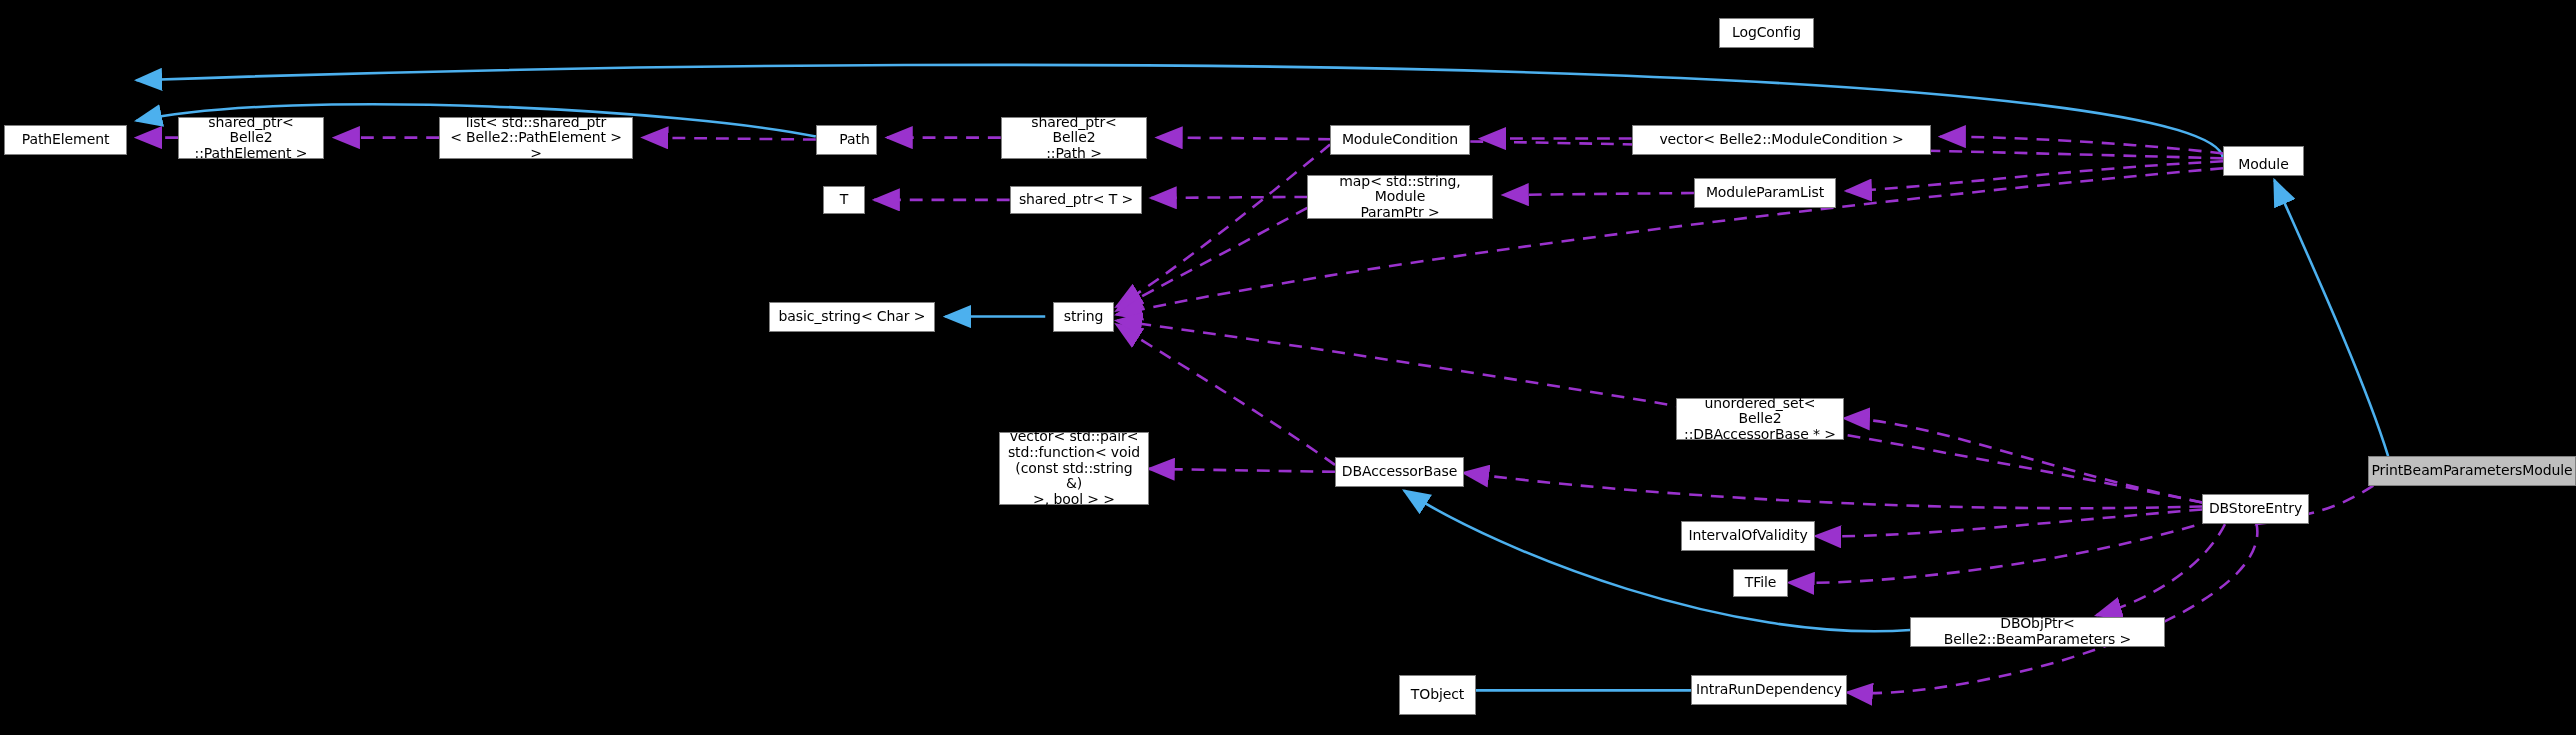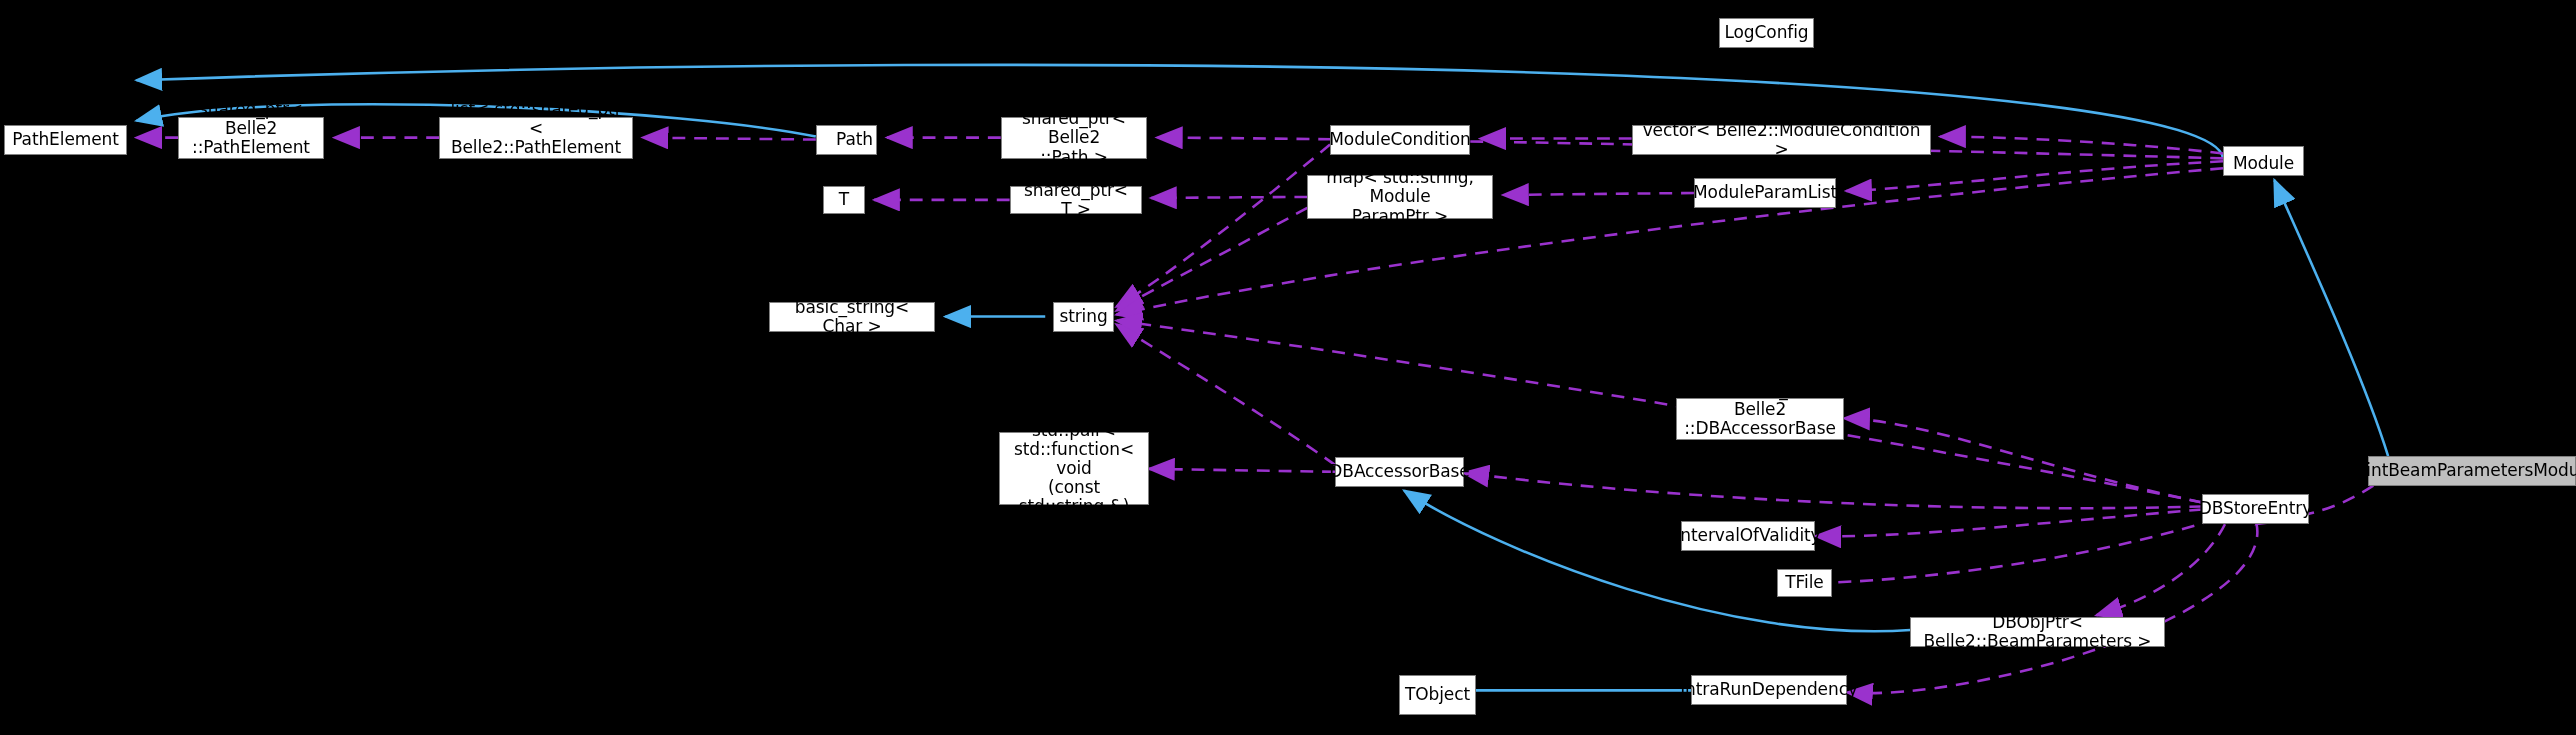--- a/index.html
+++ b/index.html
@@ -10,21 +10,21 @@
     overflow:hidden;
     font-family:"DejaVu Sans","Liberation Sans",sans-serif;
   }
   svg.edges{position:absolute;left:0;top:0;width:2576px;height:736px;pointer-events:none;}
   .node{
     position:absolute;
     box-sizing:border-box;
     background:#ffffff;
     border:1px solid #808080;
     color:#000000;
-    font-size:17px;
+    font-size:14px;
     line-height:1.12;
     display:flex;
     align-items:center;
     justify-content:center;
     text-align:center;
     white-space:pre-line;
     padding:2px 6px;
     letter-spacing:-0.1px;
   }
   .node.current{
@@ -106,20 +106,20 @@
       <div class="node" style="left: 1045px; top: 302px; width: 61px; height: 30px; margin-left: 8px;"><span>string</span></div>
       <div class="node" style="left: 1676px; top: 398px; width: 168px; height: 42px;"><span>unordered_set&lt; Belle2
 ::DBAccessorBase * &gt;</span></div>
       <div class="node" style="left: 999px; top: 432px; width: 150px; height: 73px;"><span>vector&lt; std::pair&lt;
 std::function&lt; void
 (const std::string &amp;)
 &gt;, bool &gt; &gt;</span></div>
       <div class="node" style="left: 1335px; top: 457px; width: 129px; height: 30px;"><span>DBAccessorBase</span></div>
       <div class="node" style="left: 2202px; top: 494px; width: 107px; height: 30px;"><span>DBStoreEntry</span></div>
       <div class="node" style="left: 1681px; top: 521px; width: 134px; height: 30px;"><span>IntervalOfValidity</span></div>
-      <div class="node" style="left: 1733px; top: 569px; width: 55px; height: 28px; margin-left: 44px;"><span>TFile</span></div>
+      <div class="node" style="left: 1733px; top: 569px; width: 55px; height: 28px;"><span>TFile</span></div>
       <div class="node" style="left: 1910px; top: 617px; width: 255px; height: 30px;"><span>DBObjPtr&lt; Belle2::BeamParameters &gt;</span></div>
       <div class="node" style="left: 1363px; top: 675px; width: 77px; height: 40px; margin-left: 36px;"><span>TObject</span></div>
       <div class="node" style="left: 1691px; top: 675px; width: 156px; height: 30px;"><span>IntraRunDependency</span></div>
       <div class="node current" style="left: 2368px; top: 456px; width: 208px; height: 30px;"><span>PrintBeamParametersModule</span></div>
     </div>
 </div>
 
 
 </body></html>

